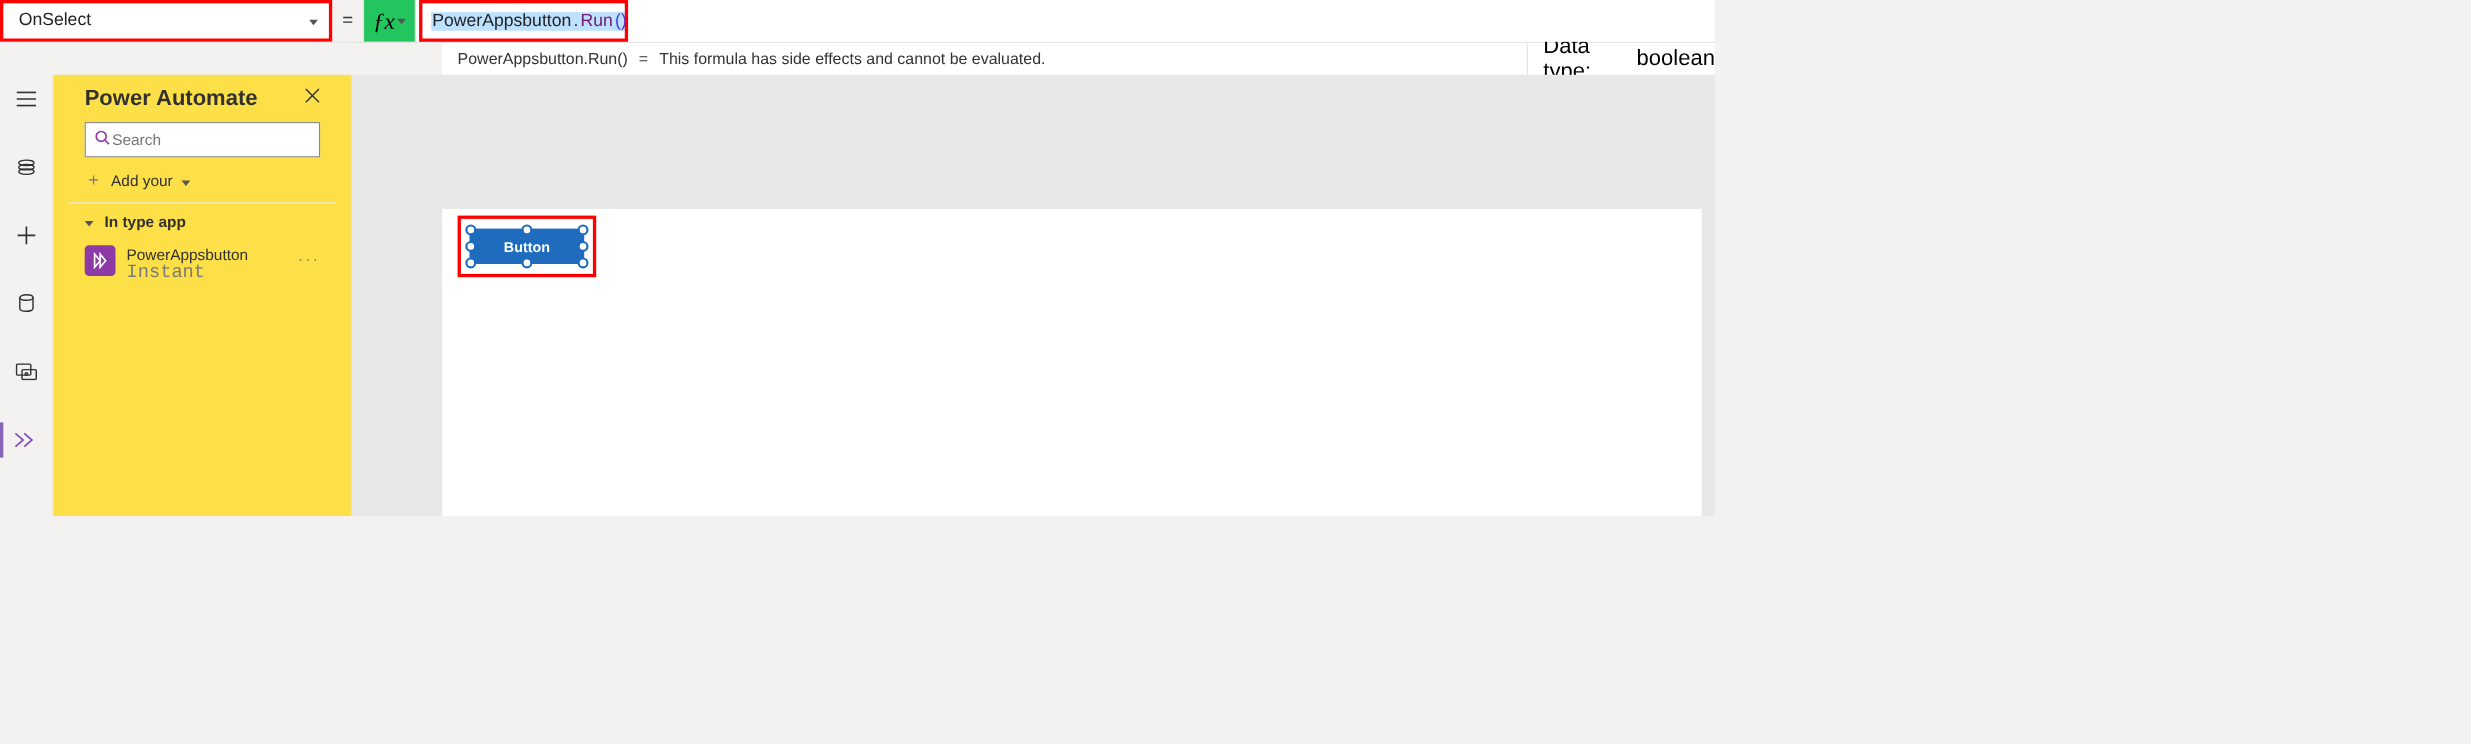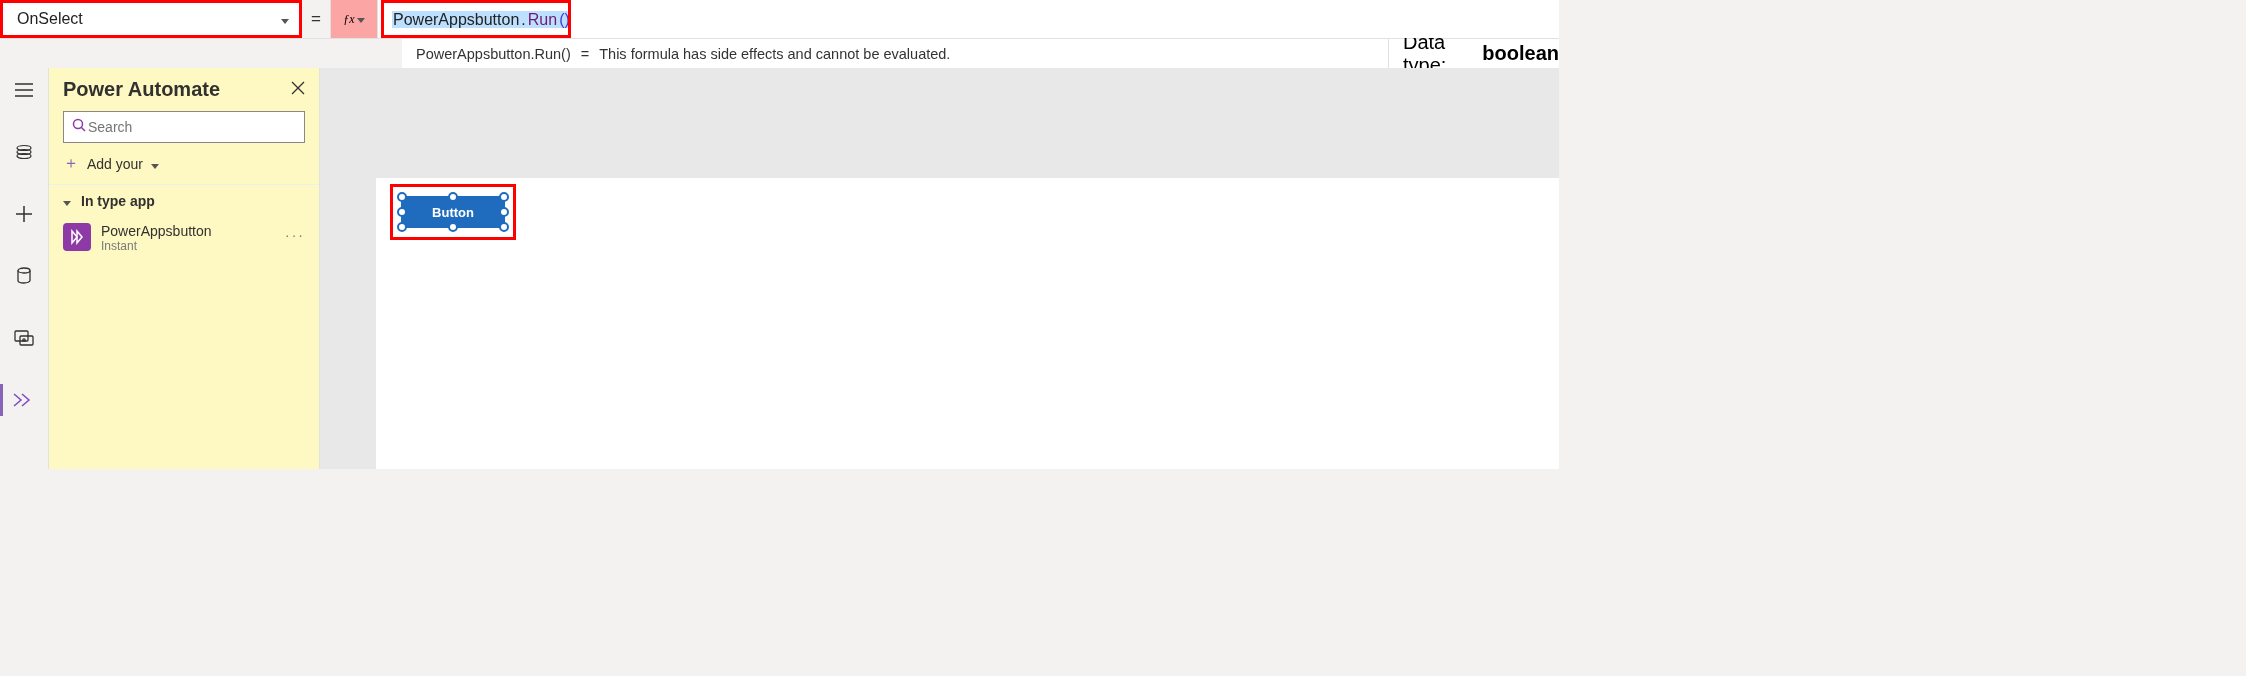--- a/index.html
+++ b/index.html
@@ -7,71 +7,71 @@
     .app { width:1559px; height:469px; display:flex; flex-direction:column; background:#f3f2f1; }
 
     
     .formula-row { display:flex; align-items:flex-end; height:38px; }
 
     .property-select { width:302px; height:38px; background:#fff; border:3px solid #ff0000; display:flex; align-items:center; padding:0 10px 0 14px; font-size:16px; color:#222; }
     .property-select .chev { margin-left:auto; }
 
     .equal-sign { width:28px; height:38px; display:flex; align-items:center; justify-content:center; font-size:17px; color:#333; }
 
-    .fx-cell { width:48px; height:38px; background:#fca5a5; display:flex; align-items:center; justify-content:center; gap:2px; font-style:italic; font-size:12px; border-right:1px solid #e1e1e1; border-left:1px solid #e1e1e1;}
+    .fx-cell { width:48px; height:38px; background:#22c55e; display:flex; align-items:center; justify-content:center; gap:2px; font-style:italic; font-size:21px; border-right:1px solid #e1e1e1; border-left:1px solid #e1e1e1;}
     .fx-cell .fx-text{font-family:"Georgia",serif;}
     .fx-cell .chev{font-size:10px; color:#555;}
 
     .formula-input-wrap { flex:1; background:#fff; height:38px; display:flex; align-items:center; padding-left:14px; border-left:none; position:relative;}
     .formula-highlight { position:absolute; left:3px; top:0; height:38px; width:190px; border:3px solid #ff0000; pointer-events:none;}
     .formula-input { font-family:"Segoe UI",monospace; font-size:16px; display:inline; }
     .sel-bg { background:#bde0ff; padding:0 1px;}
     .ident { color:#222; }
     .dot { color:#222; }
     .method { color:#701a75; }
     .paren { color:#3a3ae6; }
 
     
     .result-row { display:flex; height:30px; border-top:1px solid #e1e1e1;}
     .result-indent { width:402px; }
     .result-text { flex:1; background:#fff; display:flex; align-items:center; font-size:14.5px; color:#333; border-right:1px solid #e1e1e1; padding-left:14px;}
     .result-text .eq{margin:0 10px;}
     .datatype { width:170px; background:#fff; display:flex; align-items:center; padding-left:14px; font-size:20px;}
-    .datatype .v{font-weight:700; margin-left:4px;}
+    .datatype .v{font-weight:400; margin-left:4px;}
 
     
     .main { flex:1; display:flex; }
 
     
     .rail { width:48px; background:#f3f2f1; display:flex; flex-direction:column; align-items:center; padding-top:4px; gap:26px;}
     .rail-item { width:48px; height:36px; display:flex; align-items:center; justify-content:center; color:#323130; position:relative;}
     .rail-item svg{stroke:#323130;}
     .rail-item.active::before{ content:""; position:absolute; left:0; top:2px; bottom:2px; width:3px; background:#8764b8;}
     .rail-item.active svg{stroke:#7b4bbf;}
 
     
-    .side { width:272px; background:#fef9c3; border-left:1px solid #e1e1e1; border-right:1px solid #e1e1e1; display:flex; flex-direction:column; padding:4px 0; }
+    .side { width:272px; background:#fde047; border-left:1px solid #e1e1e1; border-right:1px solid #e1e1e1; display:flex; flex-direction:column; padding:4px 14px; }
     .side-head { display:flex; align-items:center; padding:6px 14px 10px 14px;}
     .side-title { font-size:20px; font-weight:600; color:#323130;}
     .side-close { margin-left:auto; font-size:16px; color:#323130; cursor:pointer;}
     .search-box { margin:0 14px; height:32px; border:1px solid #8a8886; display:flex; align-items:center; padding:0 8px; gap:2px; background:#fff;}
     .search-box input { border:none; outline:none; flex:1; font-size:14px; background:transparent;}
     .addflow { display:flex; align-items:center; gap:8px; padding:10px 14px; font-size:14px; color:#323130;}
     .addflow .plus{ color:#8764b8; font-size:16px; font-weight:300;}
     .addflow .chev{ color:#555;}
     .section-head { display:flex; align-items:center; gap:10px; padding:8px 14px; font-size:14px; font-weight:600; color:#323130; border-top:1px solid #eee;}
     .flow-item { display:flex; align-items:flex-start; gap:10px; padding:6px 14px;}
     .flow-icon { width:28px; height:28px; background:#8e3aa6; border-radius:4px; display:flex; align-items:center; justify-content:center; color:#fff; font-size:16px;}
     .flow-icon svg{stroke:#fff;}
     .flow-name { font-size:14px; color:#323130;}
-    .flow-sub { font-size:12px; color:#7a7a7a;}
+    .flow-sub { font-size:17px; color:#7a7a7a;font-family:Liberation Mono, monospace;}
     .flow-more { margin-left:auto; color:#7a7a7a; letter-spacing:2px; font-size:14px; padding-top:4px;}
 
     
-    .canvas-wrap { flex:1; background:#e8e8e8; position:relative; padding:0; display:flex; }
+    .canvas-wrap { flex:1; background:#e8e8e8; position:relative; padding:12px; display:flex;gap:14px; }
     .canvas-left-gap{ width:56px;}
     .canvas { margin-top:110px; flex:1; background:#fff; height:300px; position:relative; }
 
     .button-highlight { position:absolute; left:14px; top:6px; width:126px; height:56px; border:3px solid #ff0000; }
     .canvas-button { position:absolute; left:25px; top:18px; width:104px; height:32px; background:#1f6cbf; color:#fff; display:flex; align-items:center; justify-content:center; font-size:13px; font-weight:600; border-radius:2px;}
     .sel-handle { position:absolute; width:10px; height:10px; background:#fff; border:2px solid #1f6cbf; border-radius:50%; }
     .h-tl{left:-5px; top:-5px;} .h-tr{right:-5px; top:-5px;} .h-bl{left:-5px; bottom:-5px;} .h-br{right:-5px; bottom:-5px;}
     .h-tm{left:50%; top:-5px; transform:translateX(-50%);} .h-bm{left:50%; bottom:-5px; transform:translateX(-50%);}
     .h-ml{left:-5px; top:50%; transform:translateY(-50%);} .h-mr{right:-5px; top:50%; transform:translateY(-50%);}
     .select-border{position:absolute; left:25px; top:18px; width:104px; height:32px; border:1px solid #1f6cbf; pointer-events:none;}

